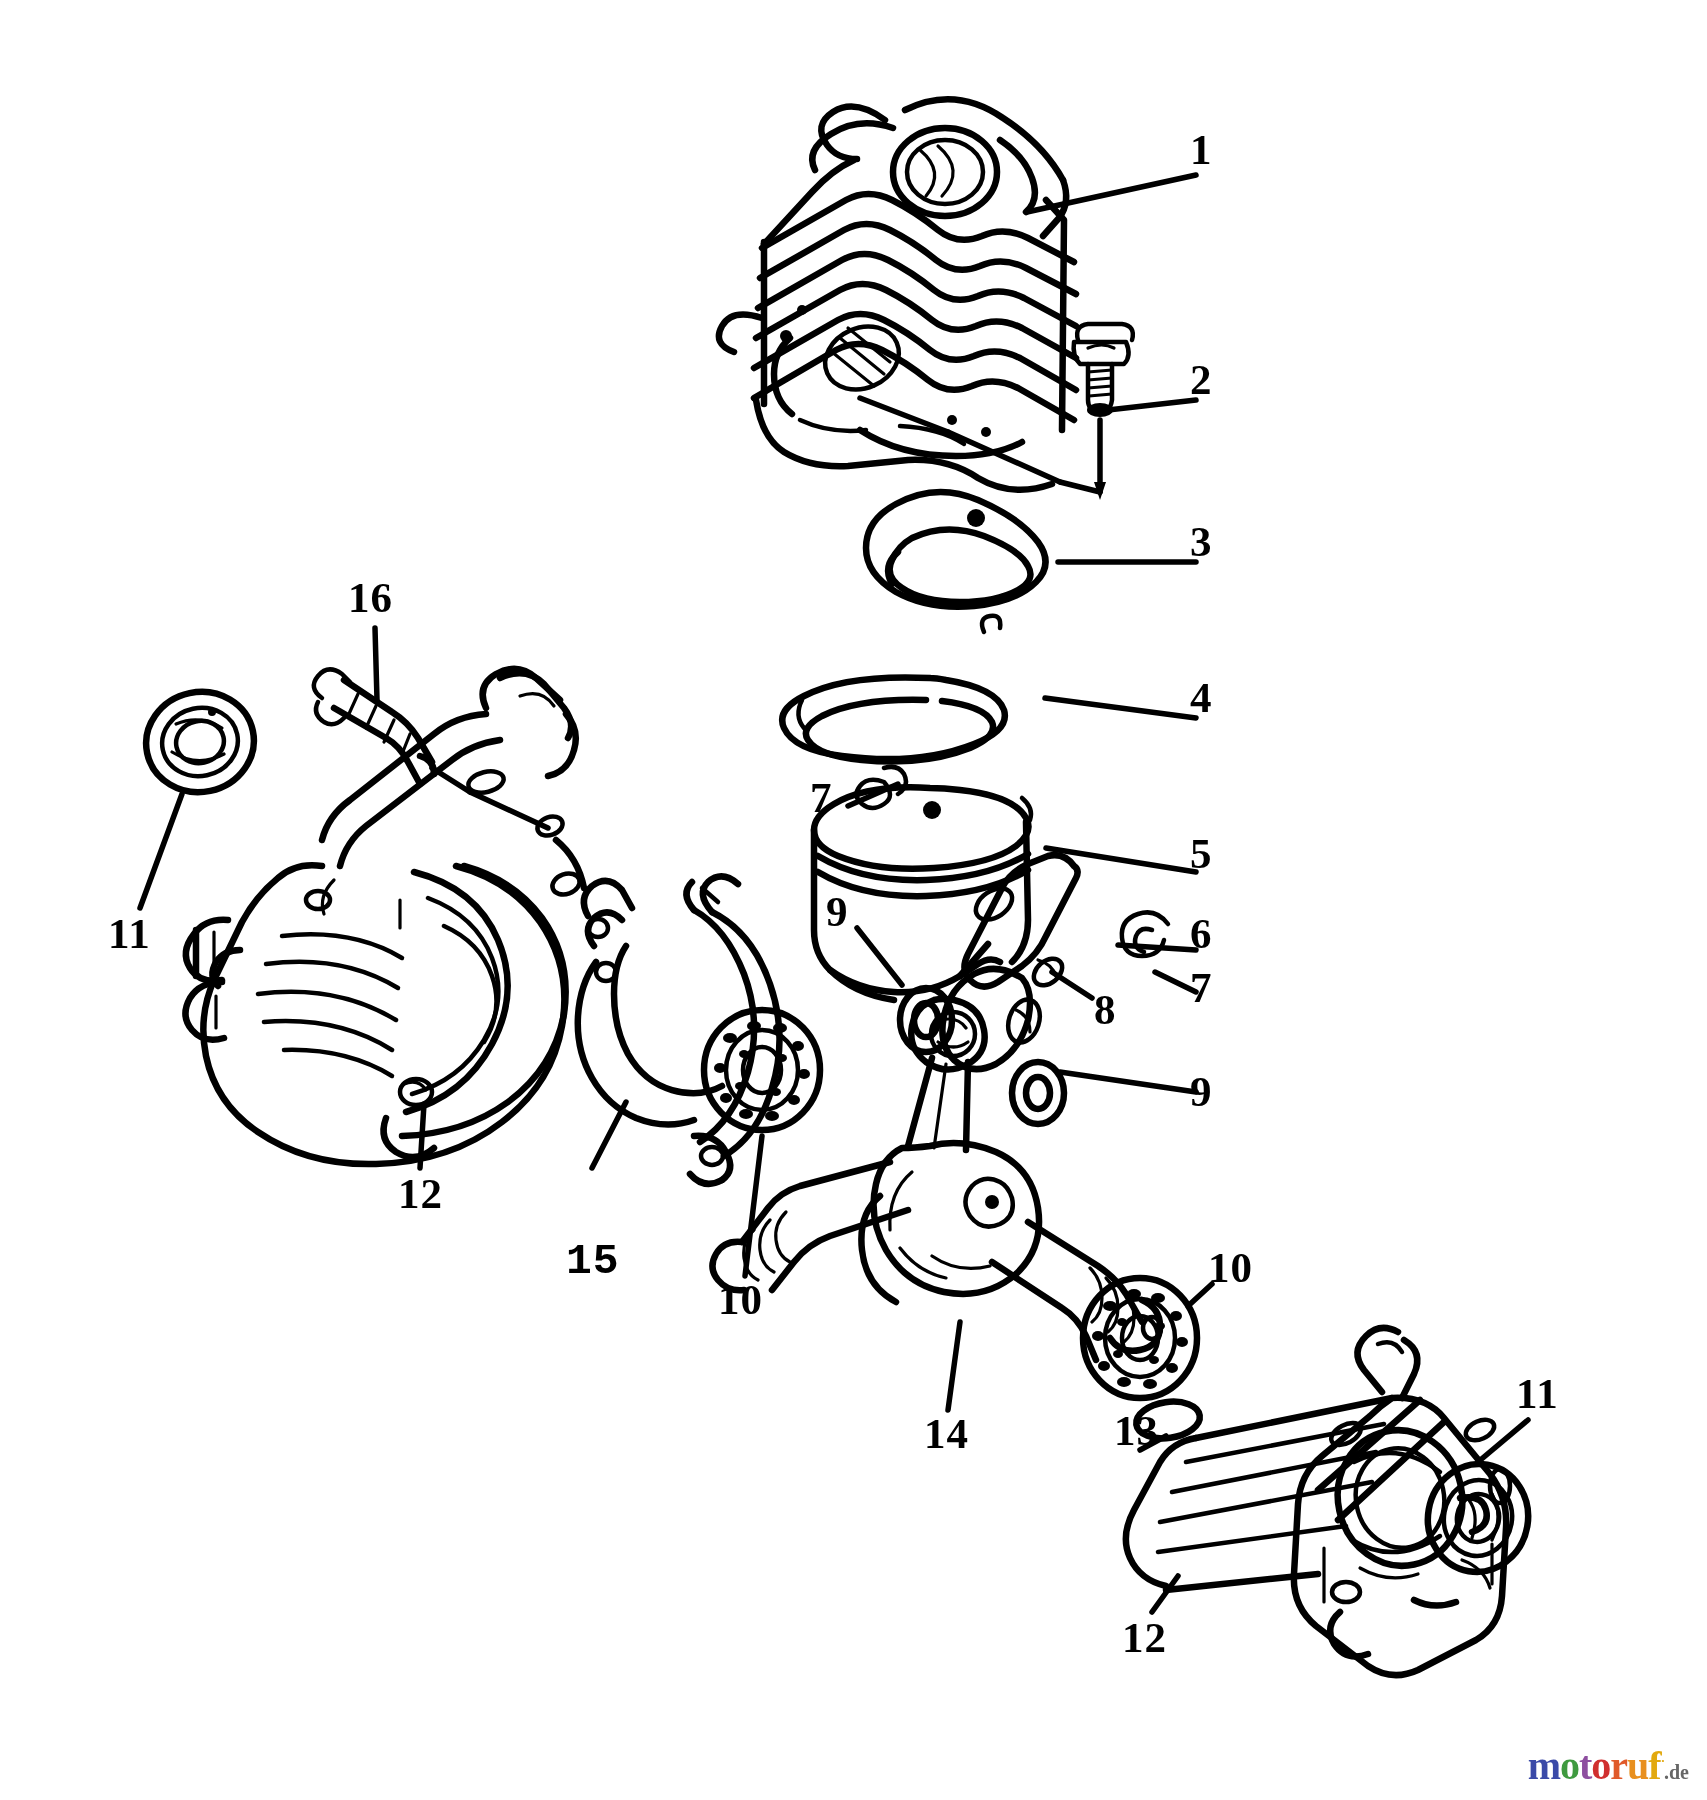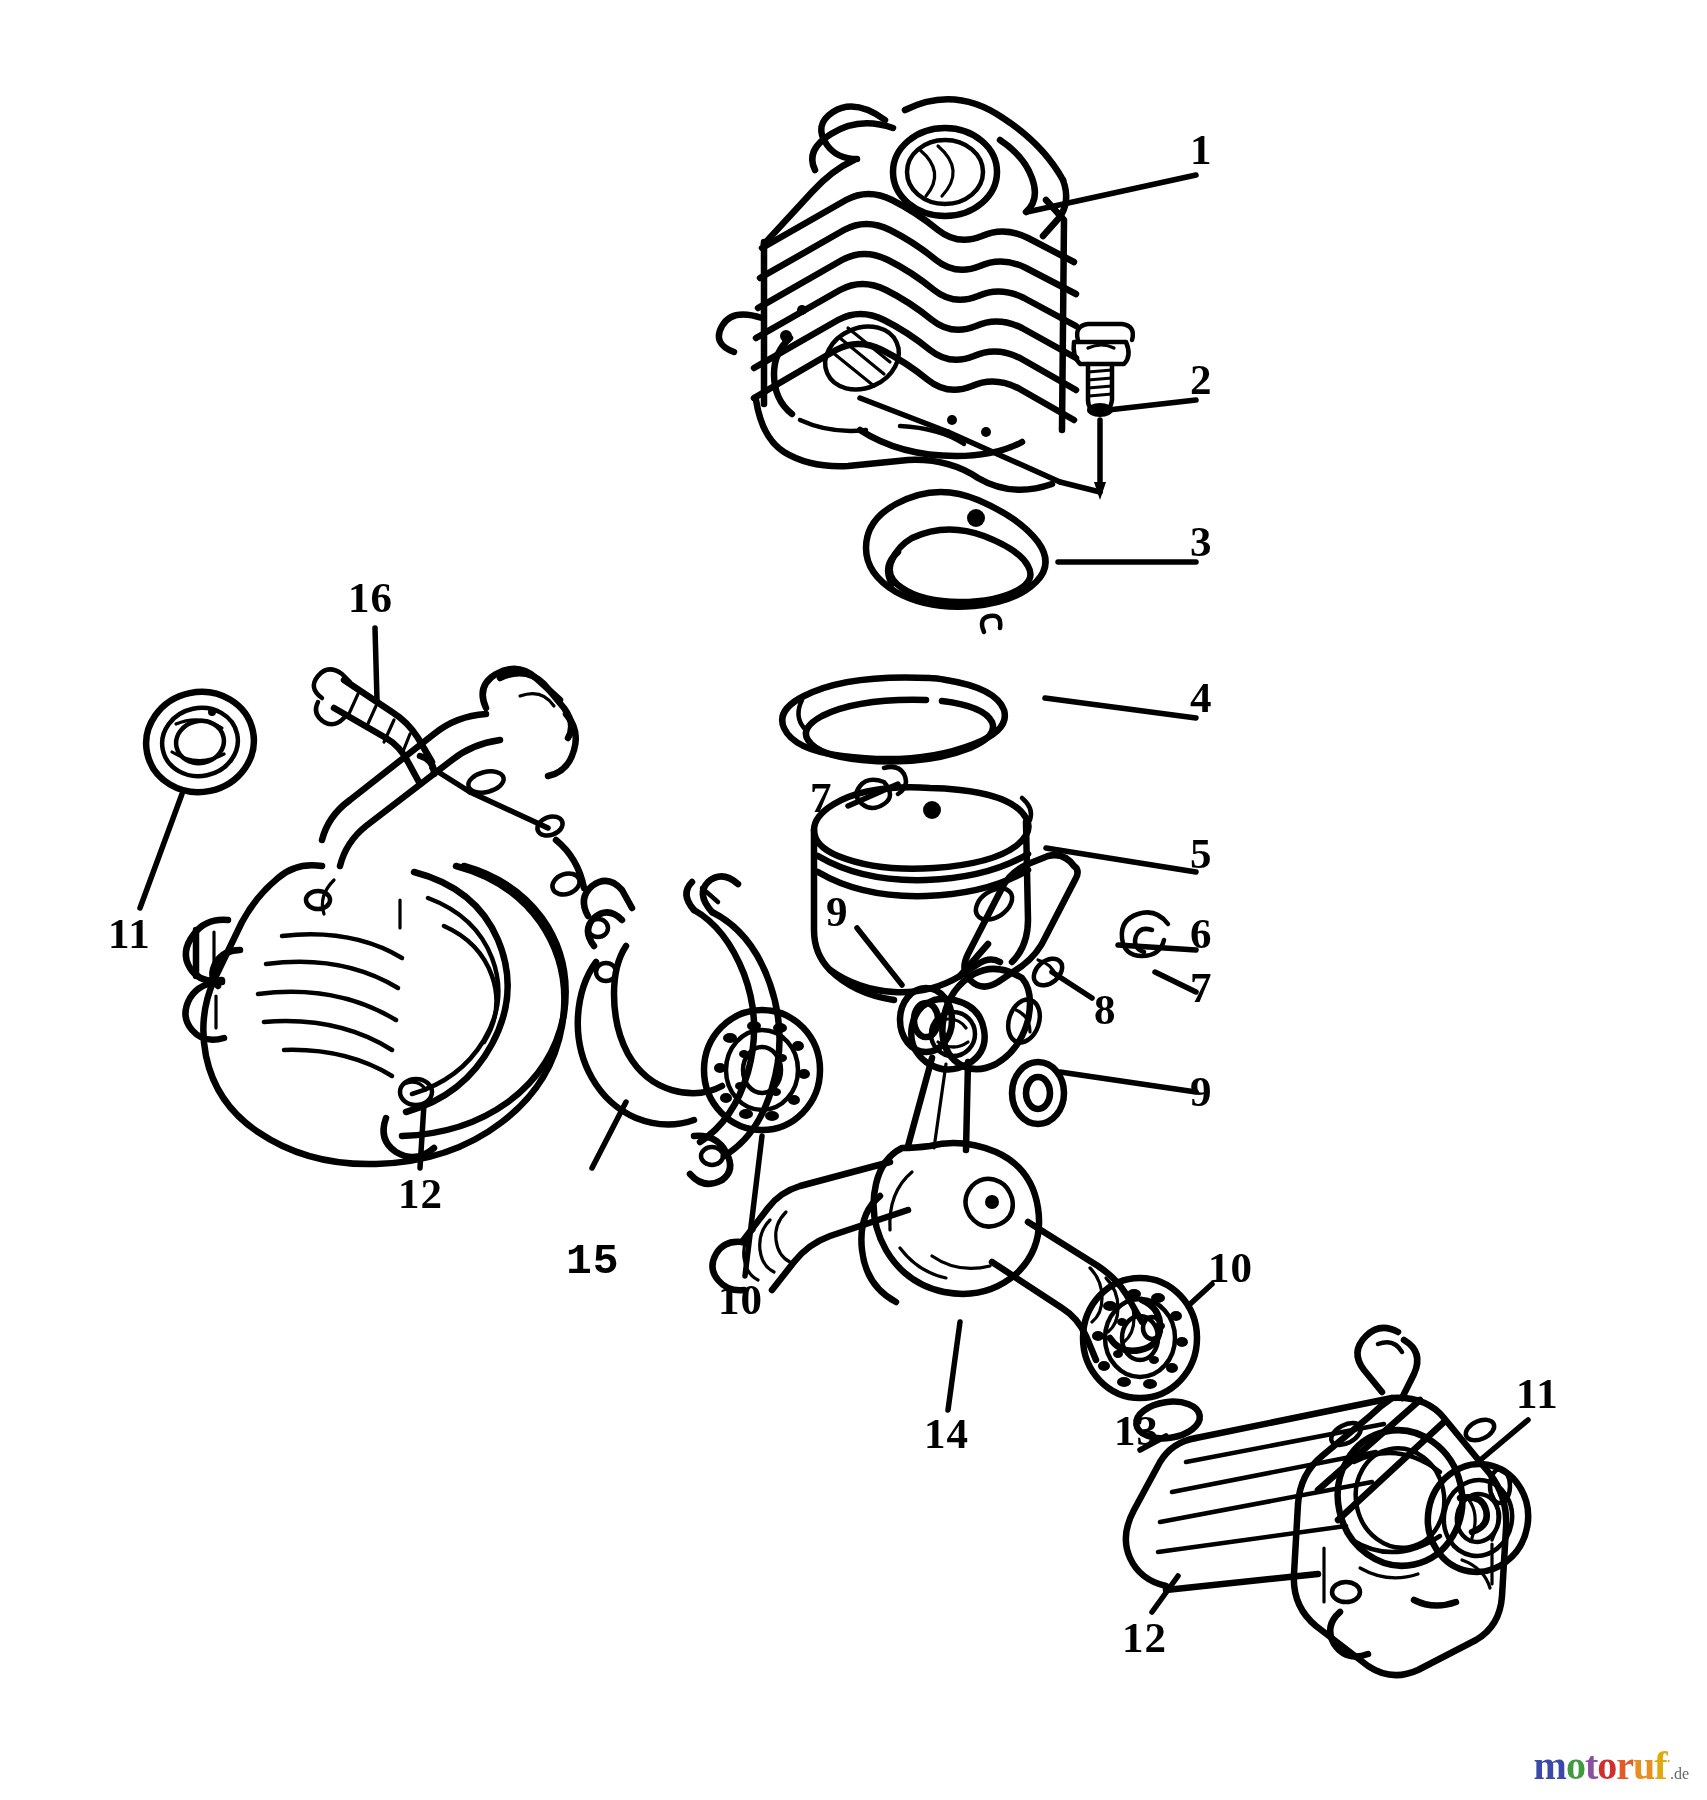--- a/index.html
+++ b/index.html
@@ -9,21 +9,21 @@
   .callout{
     position:absolute;font-family:"Liberation Serif",serif;
     font-size:43px;font-weight:700;color:#000;line-height:1;
     letter-spacing:1px;user-select:none;white-space:nowrap;
   }
   #watermark{
     position:absolute;right:18px;bottom:14px;
     font-family:"Liberation Serif",serif;font-size:40px;font-weight:700;
     line-height:1;letter-spacing:-1px;user-select:none;
   }
-  #watermark .sfx{font-size:16px;font-weight:400;letter-spacing:0;}
+  #watermark .sfx{font-size:20px;font-weight:700;letter-spacing:0;}
   #watermark sup{font-size:13px;vertical-align:super;}
 </style>
 </head>
 <body>
 
 <div id="stage">
 
   <svg id="art" viewBox="0 0 1707 1800" xmlns="http://www.w3.org/2000/svg">
     <defs>
       <style>

